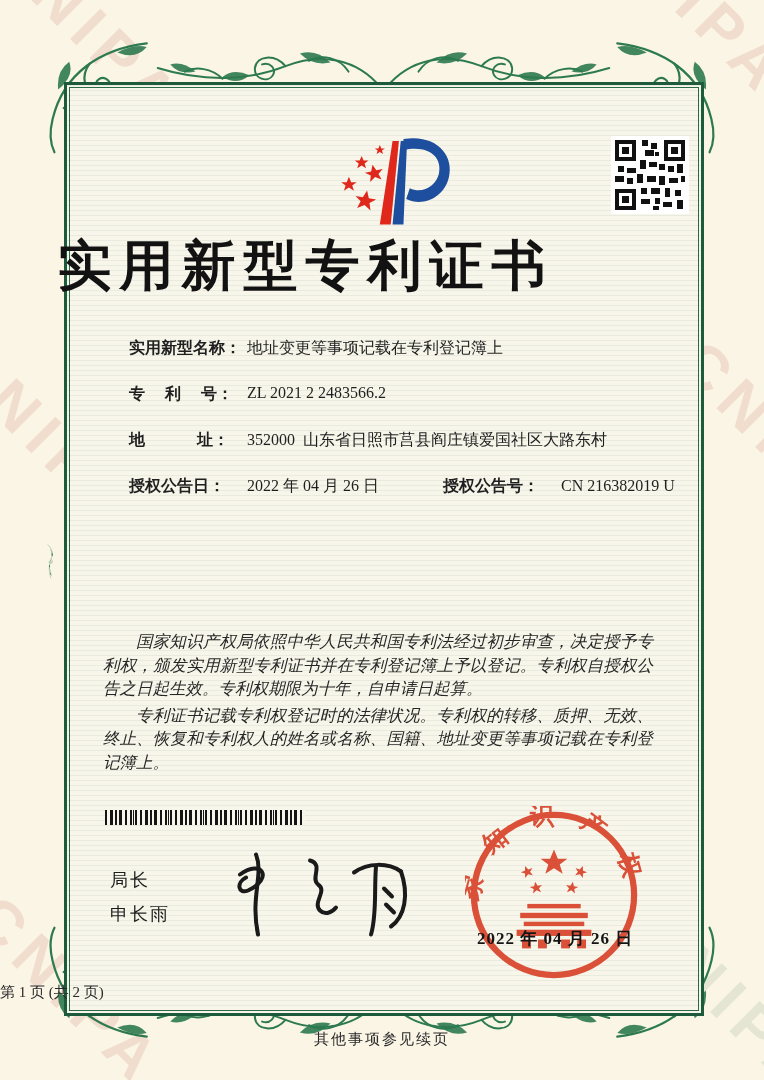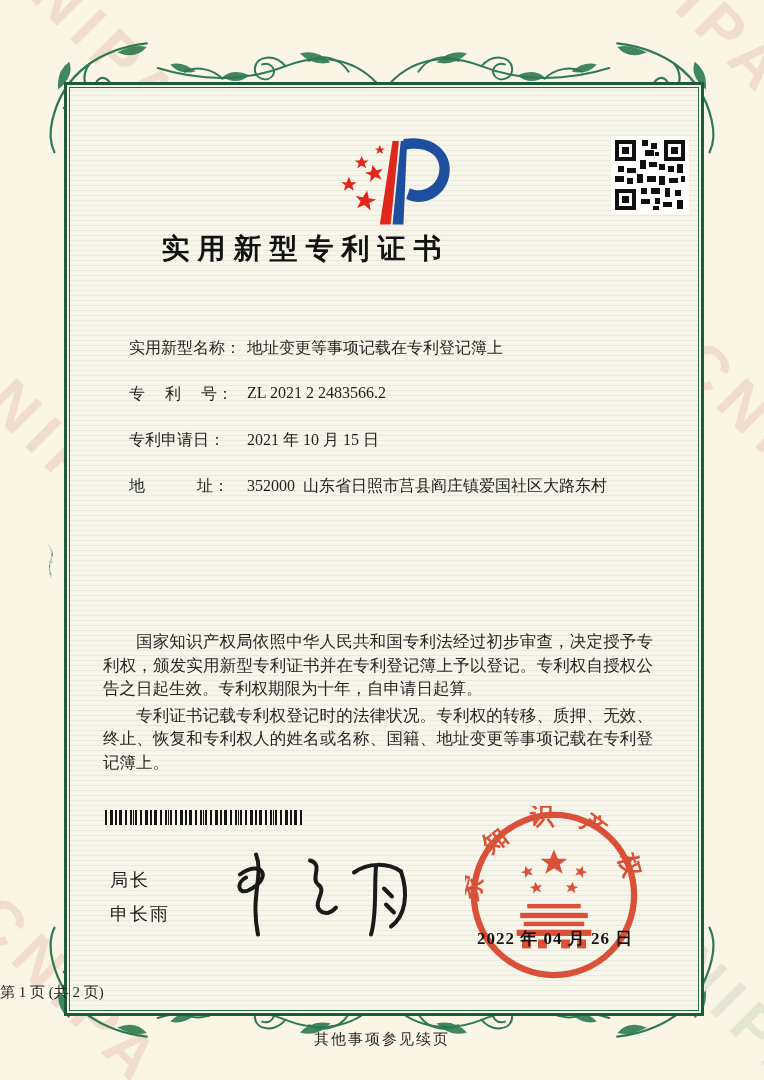--- a/index.html
+++ b/index.html
@@ -32,32 +32,32 @@
   }
   .frame::before{
     content:"";position:absolute;inset:2px;border:1px solid #2a6b47;pointer-events:none;
   }
   
   .cert-no{position:absolute;left:105px;top:130px;font-size:17px;letter-spacing:1px;}
   .qr{position:absolute;left:611px;top:136px;width:78px;height:78px;}
   .logo{position:absolute;left:318px;top:130px;width:140px;height:100px;}
   .title{
     position:absolute;left:0;top:230px;width:611px;text-align:center;
-    font-size:28px;font-weight:bold;letter-spacing:8px;color:#121212;
+    font-size:54px;font-weight:bold;letter-spacing:8px;color:#121212;
   }
   
   .fields{position:absolute;left:105px;top:320px;width:568px;}
   .field-row{height:46px;font-size:16px;white-space:pre;}
-  .field-label{display:inline-block;width:118px;white-space:pre;vertical-align:top;}
+  .field-label{display:inline-block;width:118px;white-space:pre;vertical-align:top;font-weight:bold;}
   .field-value{white-space:pre;}
   .field-second{margin-left:64px;}
   
   .paras{position:absolute;left:103px;top:630px;width:566px;
     font-size:16.5px;line-height:23.5px;text-align:justify;color:#262626;}
-  .paras p{margin:0 16px 3px 0;text-indent:2em;}
+  .paras p{margin:0 16px 3px 0;text-indent:2em;font-style:italic;}
   
   .barcode{
     position:absolute;left:105px;top:810px;width:200px;height:15px;
     background:
       repeating-linear-gradient(90deg,#151515 0 2px,transparent 2px 5px),
       repeating-linear-gradient(90deg,#151515 0 1px,transparent 1px 7px),
       #f8f6ea;
   }
   .officer-title{position:absolute;left:110px;top:868px;font-size:18px;
     font-family:"Liberation Sans","DejaVu Sans",sans-serif;color:#1c1c1c;letter-spacing:2px;}
@@ -215,24 +215,24 @@
   <div class="title">实用新型专利证书</div>
 
   <div class="fields">
     <div class="field-row">
       <span class="field-label">实用新型名称：</span><span class="field-value">地址变更等事项记载在专利登记簿上</span>
     </div>
     <div class="field-row">
       <span class="field-label">专　 利　 号：</span><span class="field-value">ZL 2021 2 2483566.2</span>
     </div>
     <div class="field-row">
-      <span class="field-label">专利申请日：</span><span class="field-value">2021 年 10 月 15 日</span>
-    </div>
-    <div class="field-row">
       <span class="field-label">地　　　 址：</span><span class="field-value">352000  山东省日照市莒县阎庄镇爱国社区大路东村</span>
+    </div>
+    <div class="field-row">
+      <span class="field-label">授权公告日：</span><span class="field-value">2022 年 04 月 26 日</span><span class="field-label field-second">授权公告号：</span><span class="field-value">CN 216382019 U</span>
     </div>
   </div>
 
   <div class="paras">
     <p>国家知识产权局依照中华人民共和国专利法经过初步审查，决定授予专利权，颁发实用新型专利证书并在专利登记簿上予以登记。专利权自授权公告之日起生效。专利权期限为十年，自申请日起算。</p>
     <p>专利证书记载专利权登记时的法律状况。专利权的转移、质押、无效、终止、恢复和专利权人的姓名或名称、国籍、地址变更等事项记载在专利登记簿上。</p>
   </div>
 
   <div class="barcode"></div>
 

